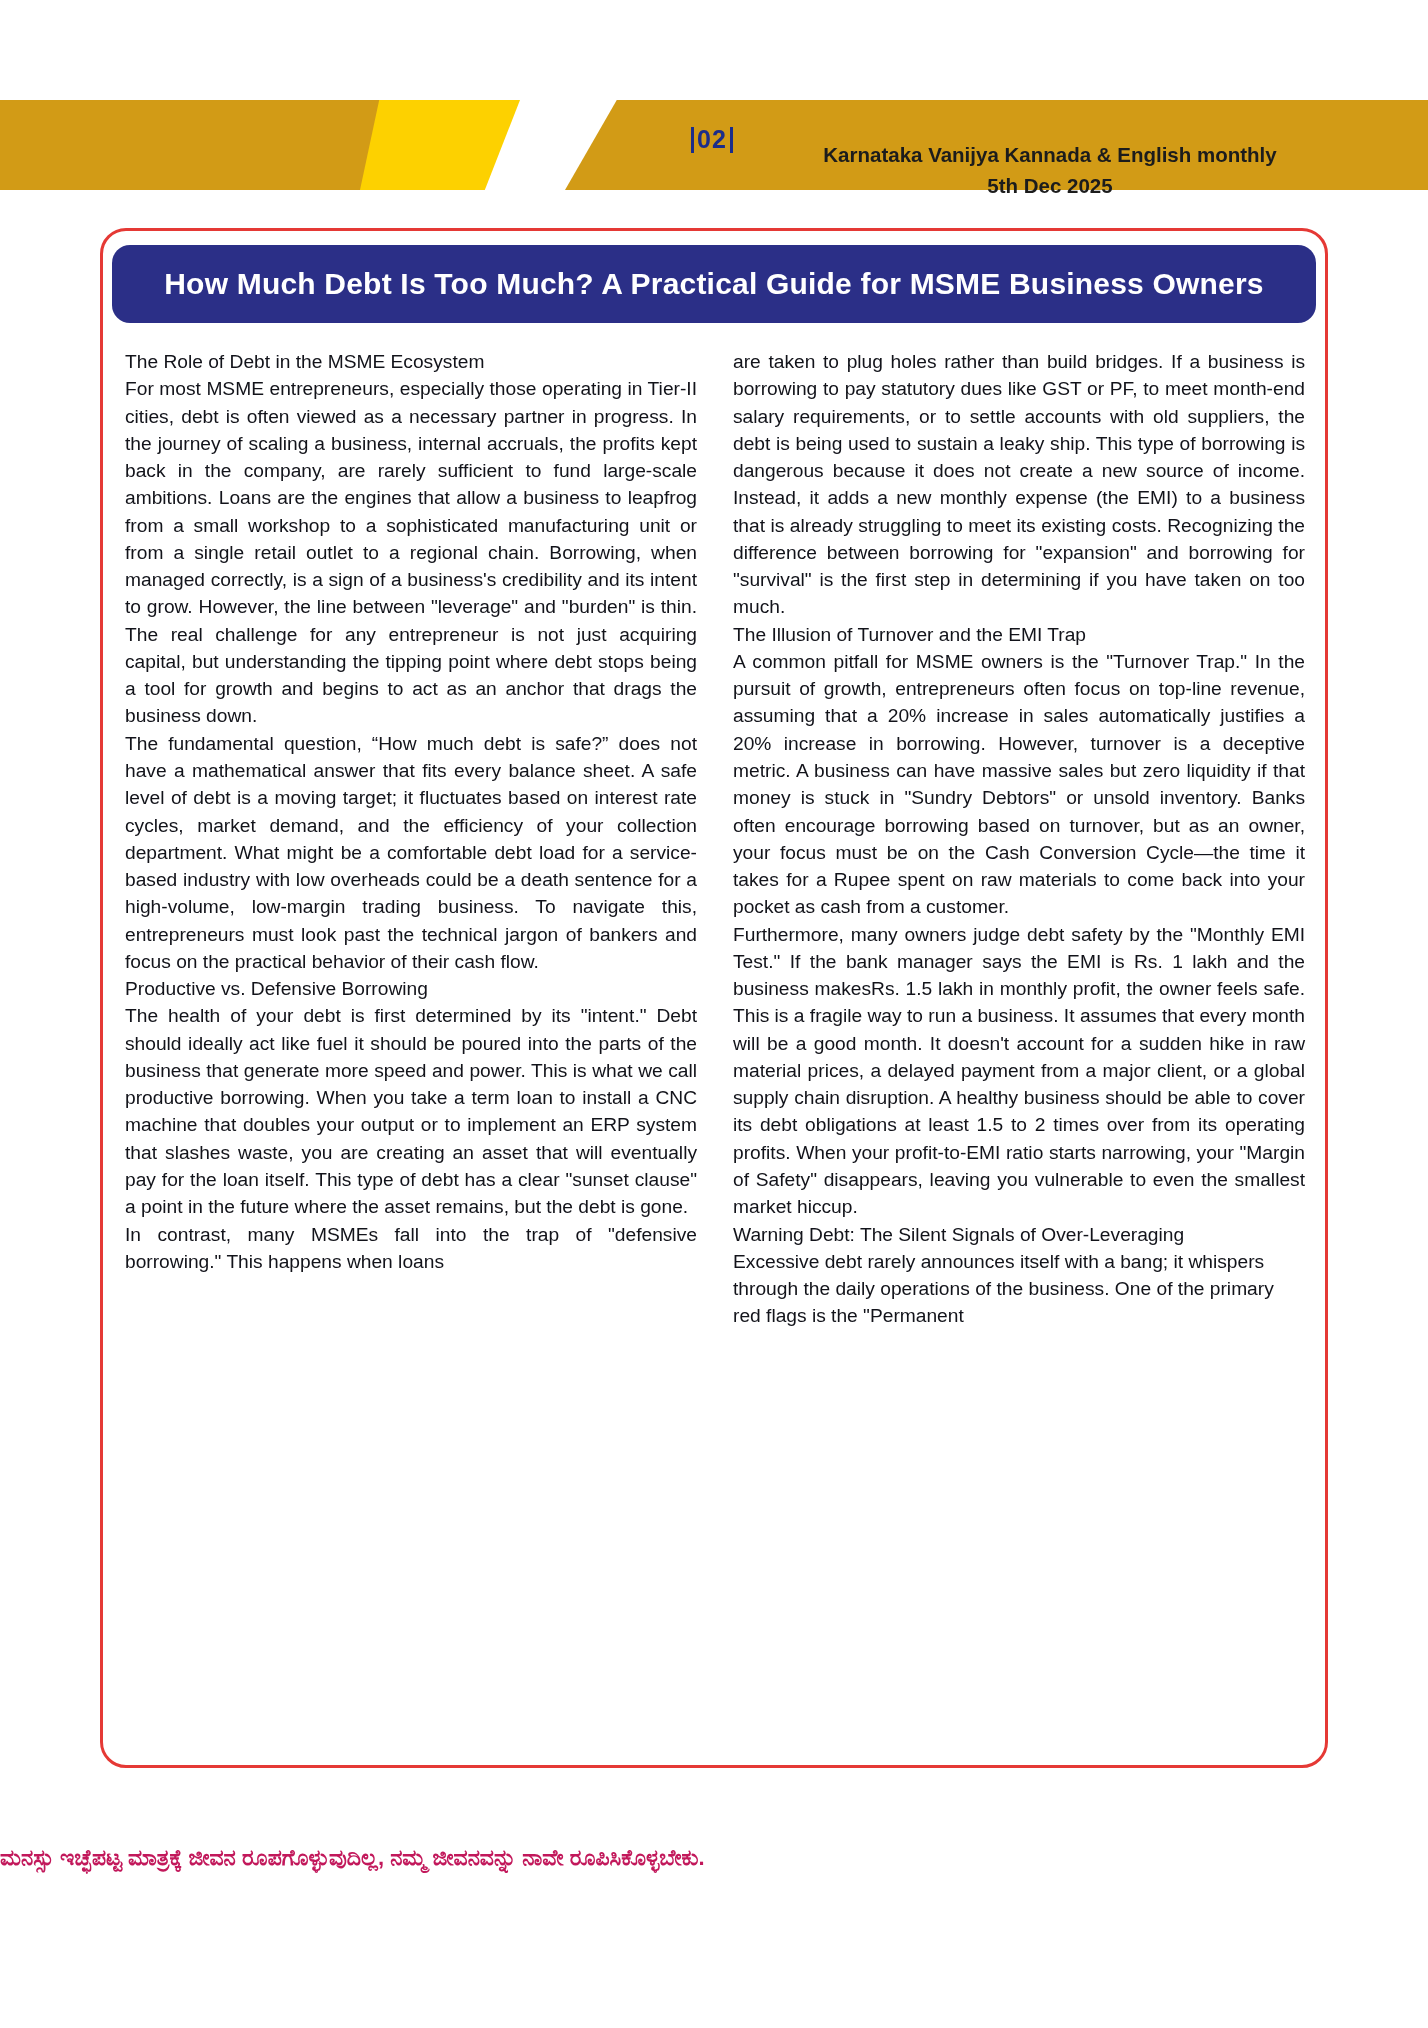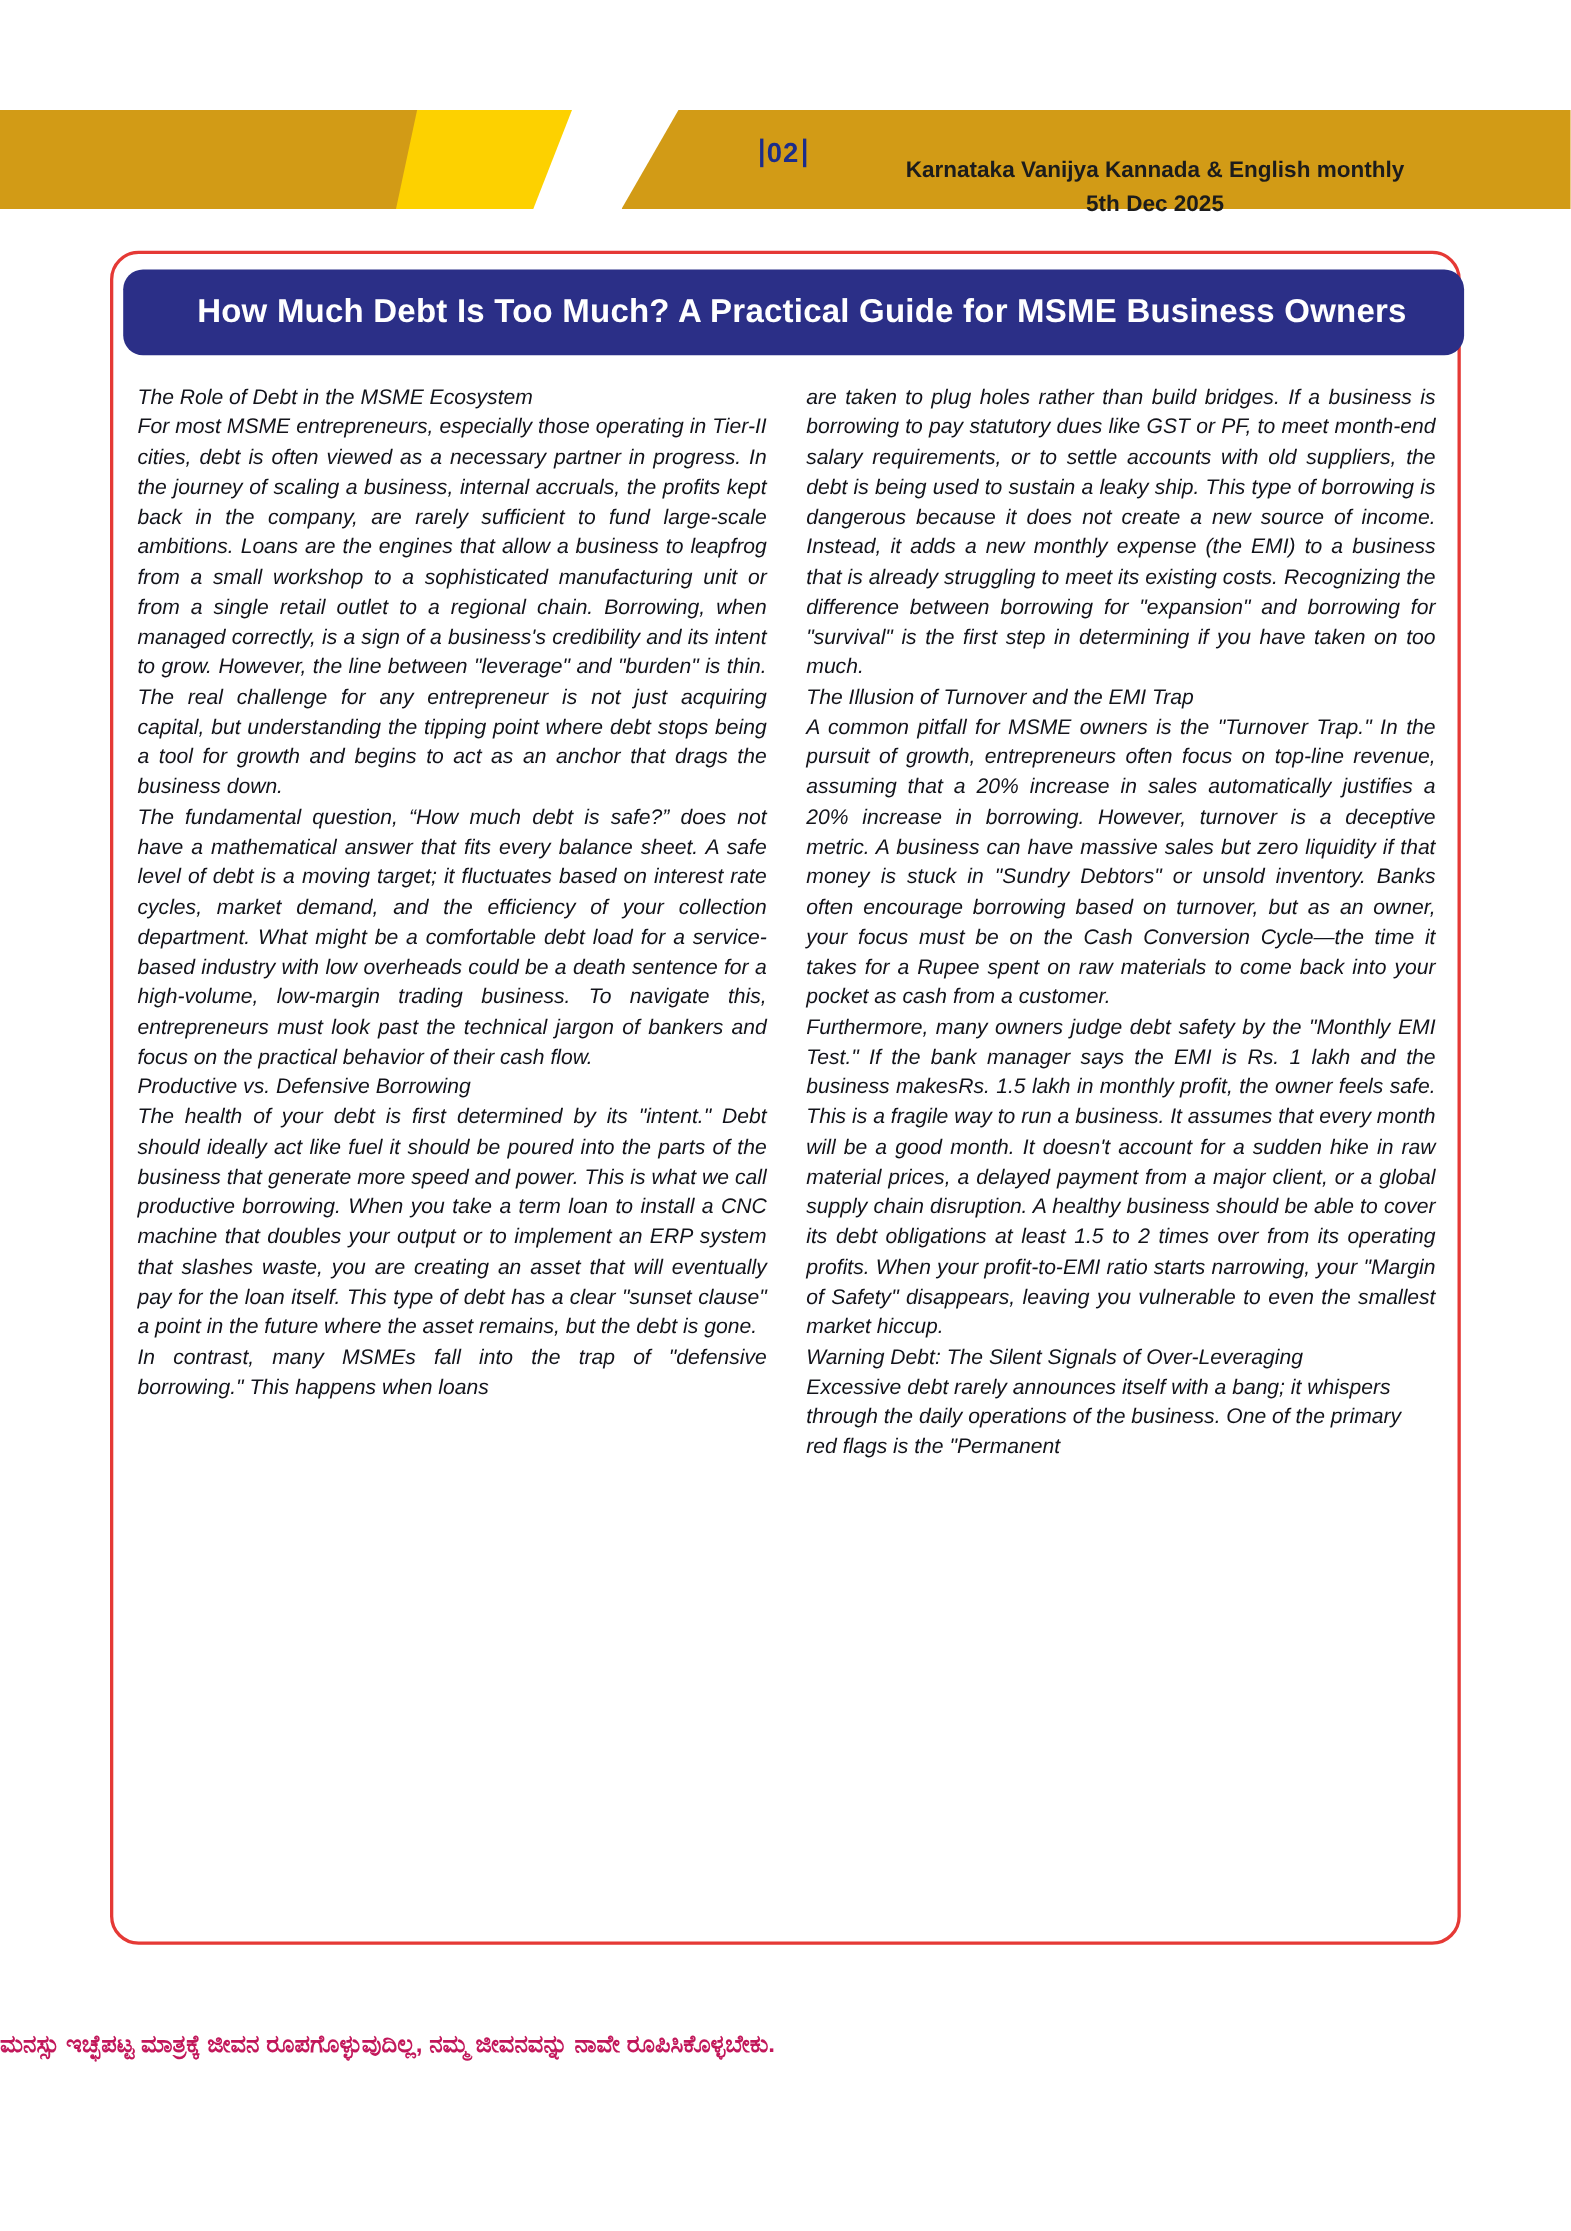--- a/index.html
+++ b/index.html
@@ -97,42 +97,40 @@
     position: absolute;
     left: 112px;
     top: 245px;
     width: 1204px;
     height: 78px;
     background: #2b2f87;
     border-radius: 18px;
     display: flex;
     align-items: center;
     justify-content: center;
-    padding-left: 15px;
   }
   .title-bar h1 {
     margin: 0;
     color: #ffffff;
     font-size: 30px;
     font-weight: bold;
     line-height: 1.28;
     text-align: center;
     letter-spacing: 0.2px;
   }
 
   
   .columns {
     position: absolute;
     left: 125px;
     top: 348px;
     width: 1180px;
     height: 1400px;
     display: flex;
     gap: 36px;
-    font-style: italic;
   }
   .col {
     width: 572px;
     font-size: 19.2px;
     line-height: 1.42;
     color: #12131a;
   }
   .col p {
     margin: 0 0 0px 0;
     text-align: justify;

